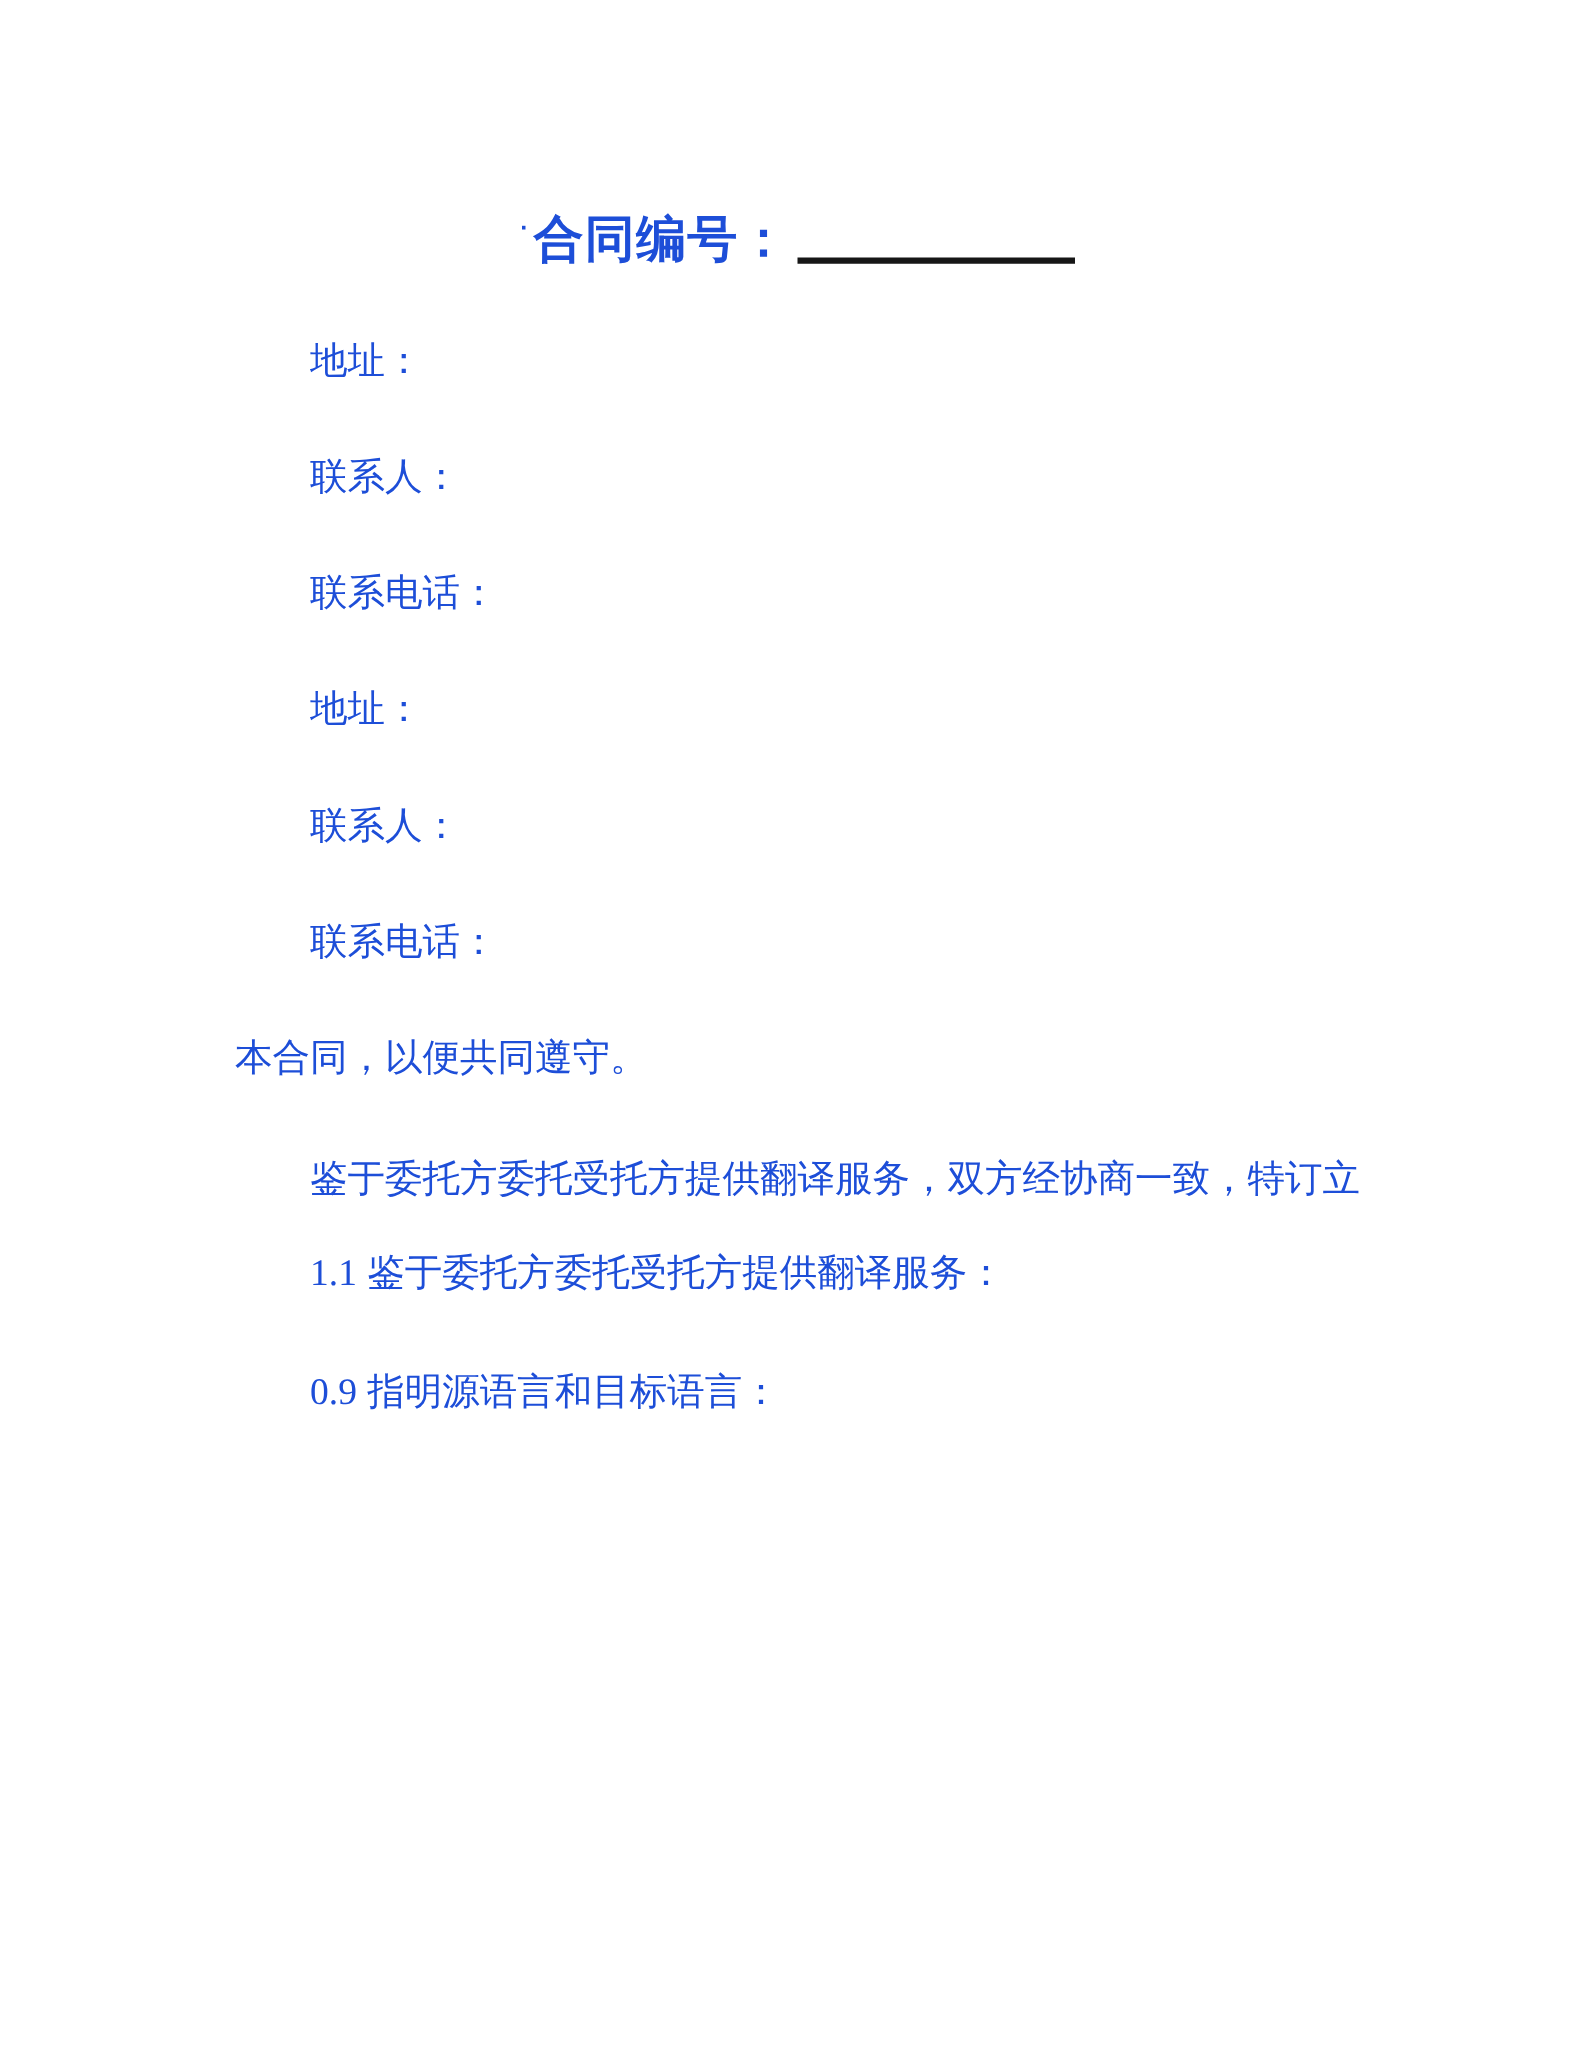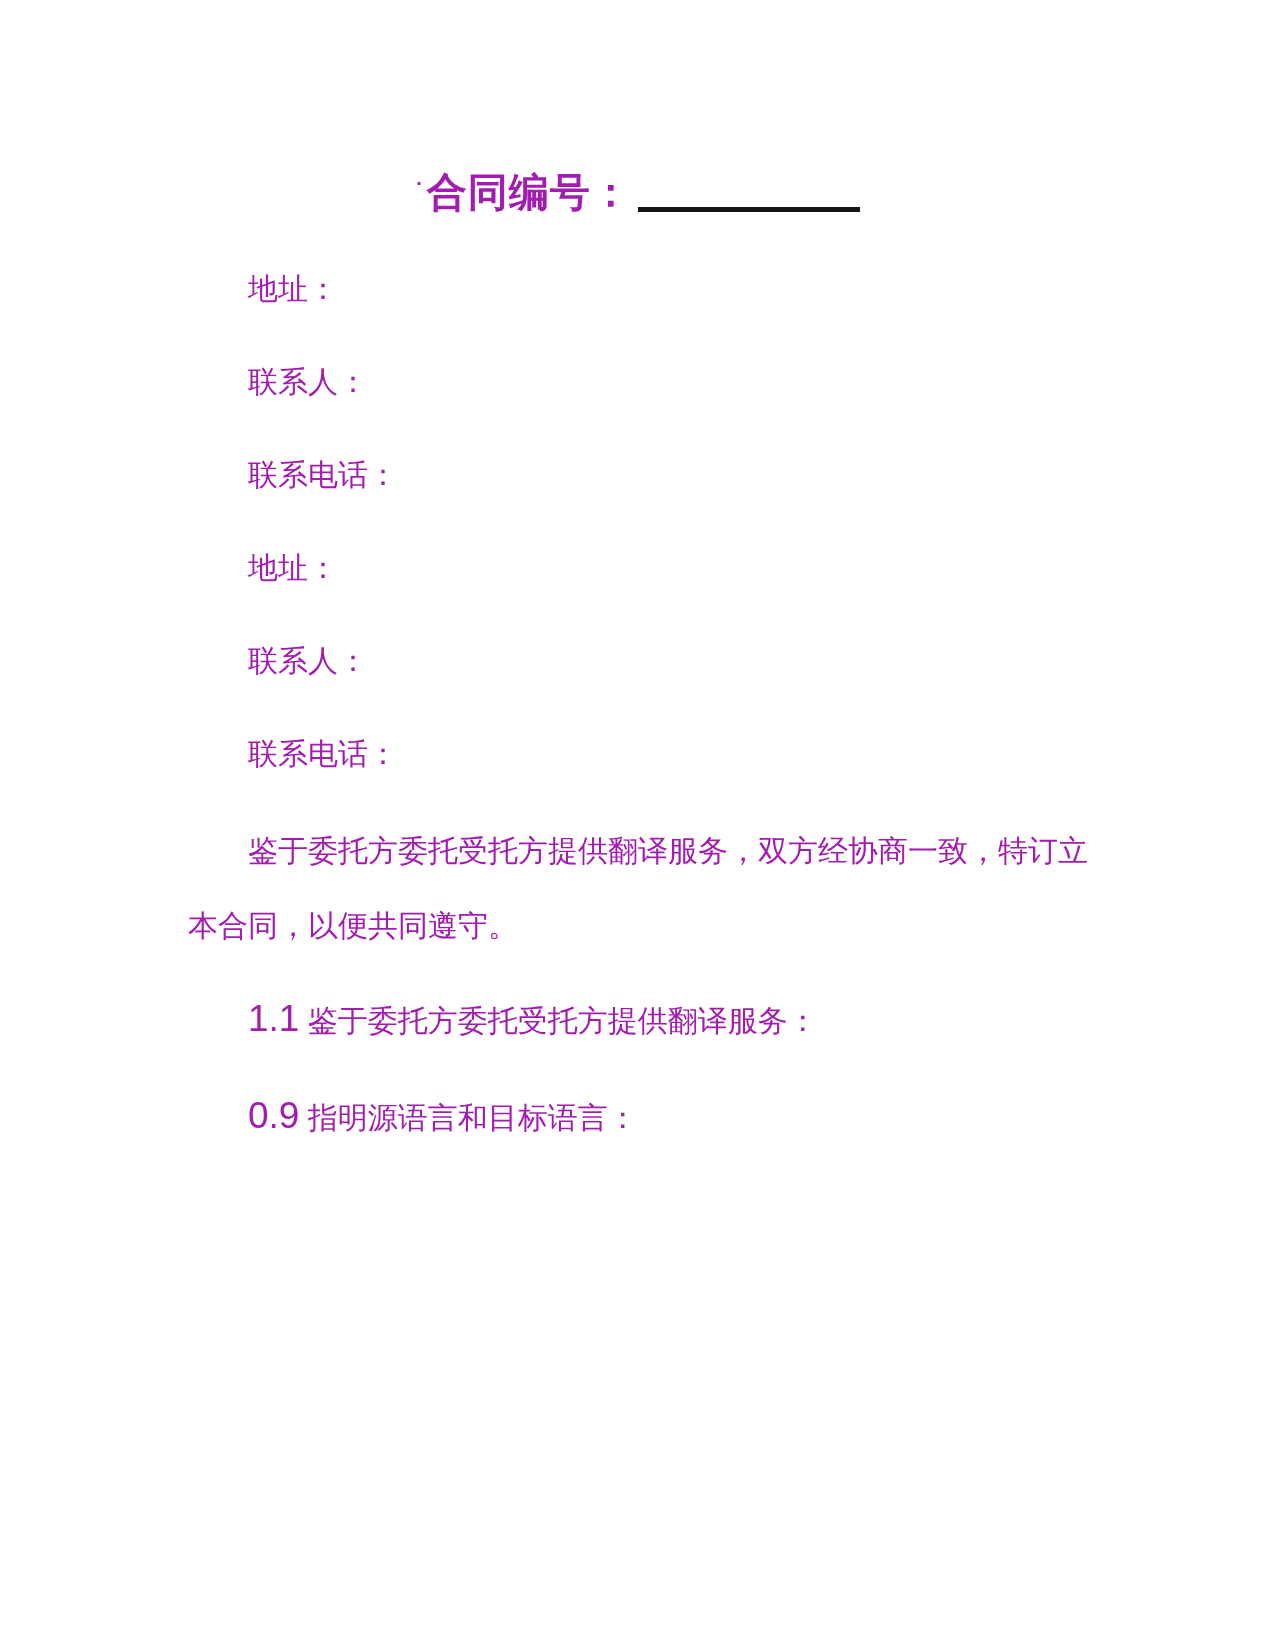--- a/index.html
+++ b/index.html
@@ -7,21 +7,21 @@
     padding: 0;
     background: #ffffff;
   }
   .page {
     position: relative;
     width: 1275px;
     height: 1650px;
     background: #ffffff;
     box-sizing: border-box;
     padding: 158px 187px 0 188px;
-    color: #a21caf;
+    color: #1d4ed8;
     font-family: "Liberation Sans", "DejaVu Sans", sans-serif;
     font-size: 30px;
     line-height: 75px;
     overflow: hidden;
   }
   .doc-title {
     margin: 0 0 34px 0;
     font-size: 40px;
     line-height: 50px;
     font-weight: bold;
@@ -52,40 +52,40 @@
   p.no-gap {
     margin-bottom: 0;
   }
   p.pre-gap {
     margin-top: 22px;
   }
   p.sec {
     margin: 0 0 20px 0;
   }
   .clause-num {
-    font-family: Liberation Sans, sans-serif;
-    font-size: 37px;
+    font-family: Liberation Serif, serif;
+    font-size: 30px;
   }
 </style>
 </head>
 <body>
 
 <div class="page">
 
   <h1 class="doc-title"><span class="title-dot">·</span><span>合同编号：</span><span class="blank-line"></span></h1>
 
   <p class="line indent2">地址：</p>
   <p class="line indent2">联系人：</p>
   <p class="line indent2">联系电话：</p>
   <p class="line indent2">地址：</p>
   <p class="line indent2">联系人：</p>
   <p class="line indent2">联系电话：</p>
 
+  <p class="line">本合同，以便共同遵守。</p>
   <p class="line indent2 no-gap pre-gap">鉴于委托方委托受托方提供翻译服务，双方经协商一致，特订立</p>
-  <p class="line">本合同，以便共同遵守。</p>
 
 
   <p class="sec indent2"><span class="clause-num">1.1</span><span> 鉴于委托方委托受托方提供翻译服务：</span></p>
 
 
   <p class="sec indent2"><span class="clause-num">0.9</span><span> 指明源语言和目标语言：</span></p>
 
 
 </div>
 

